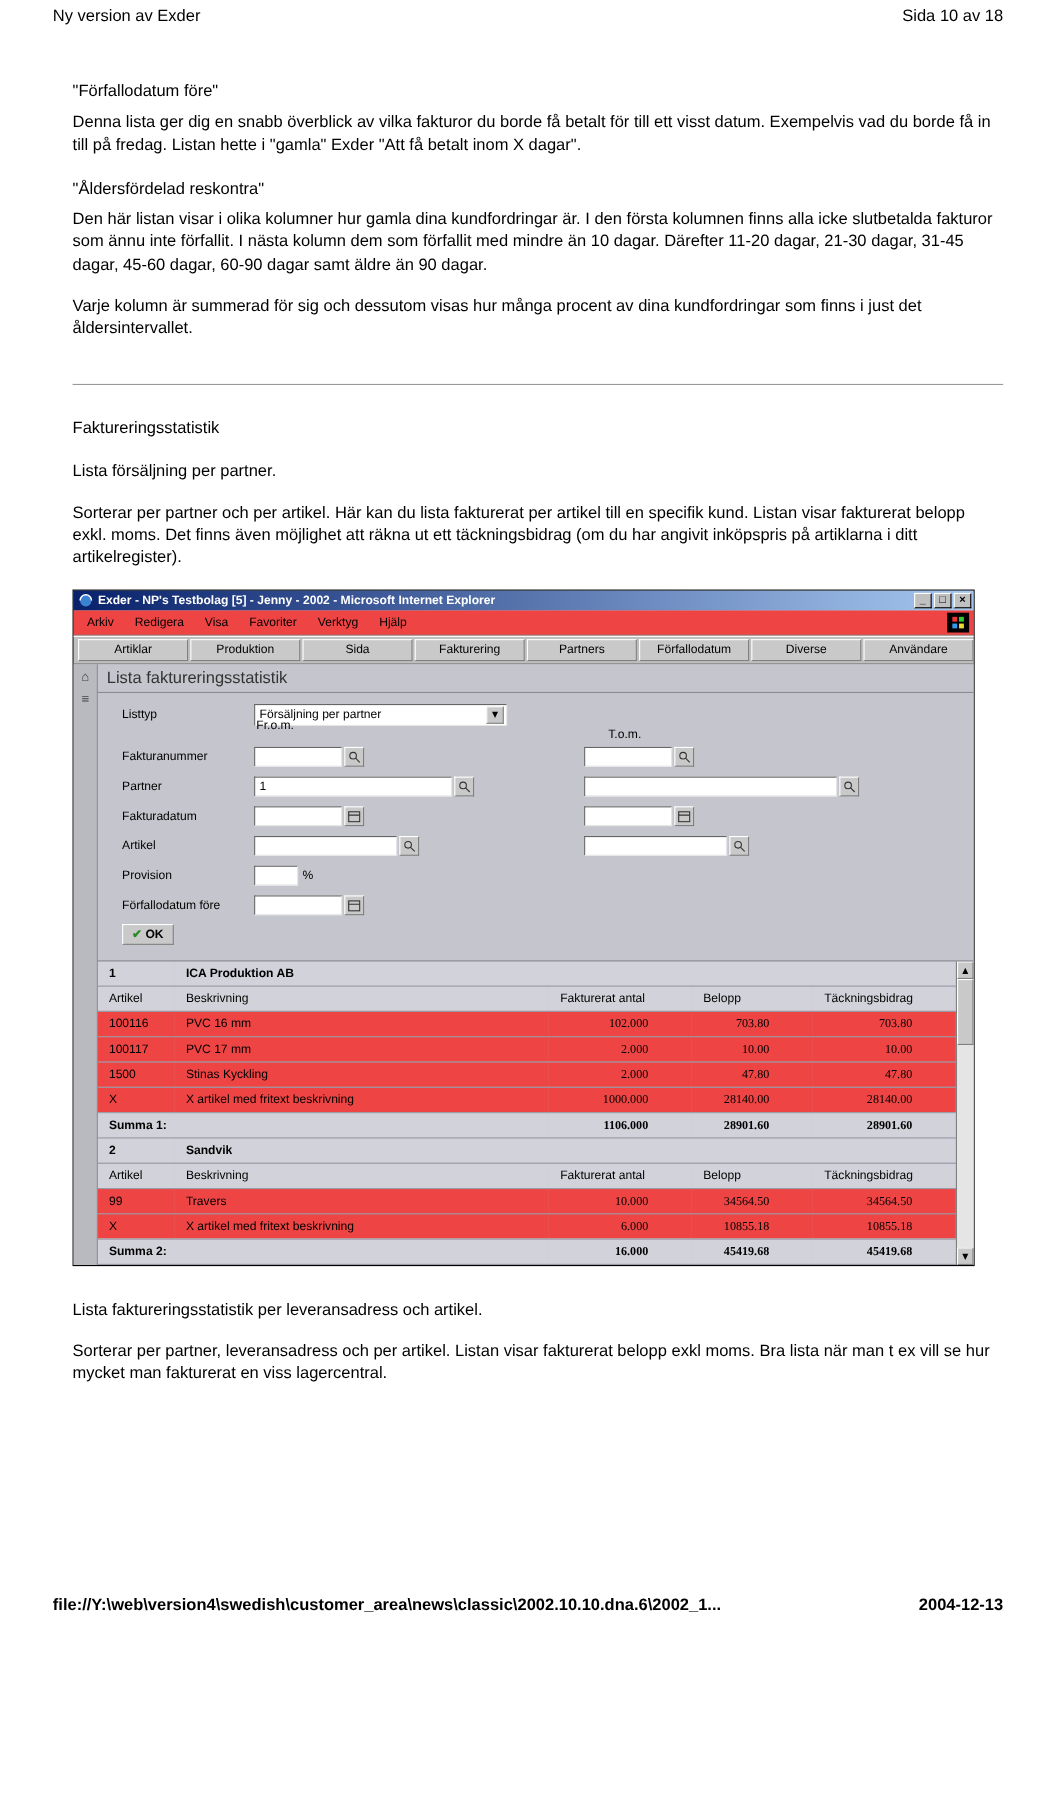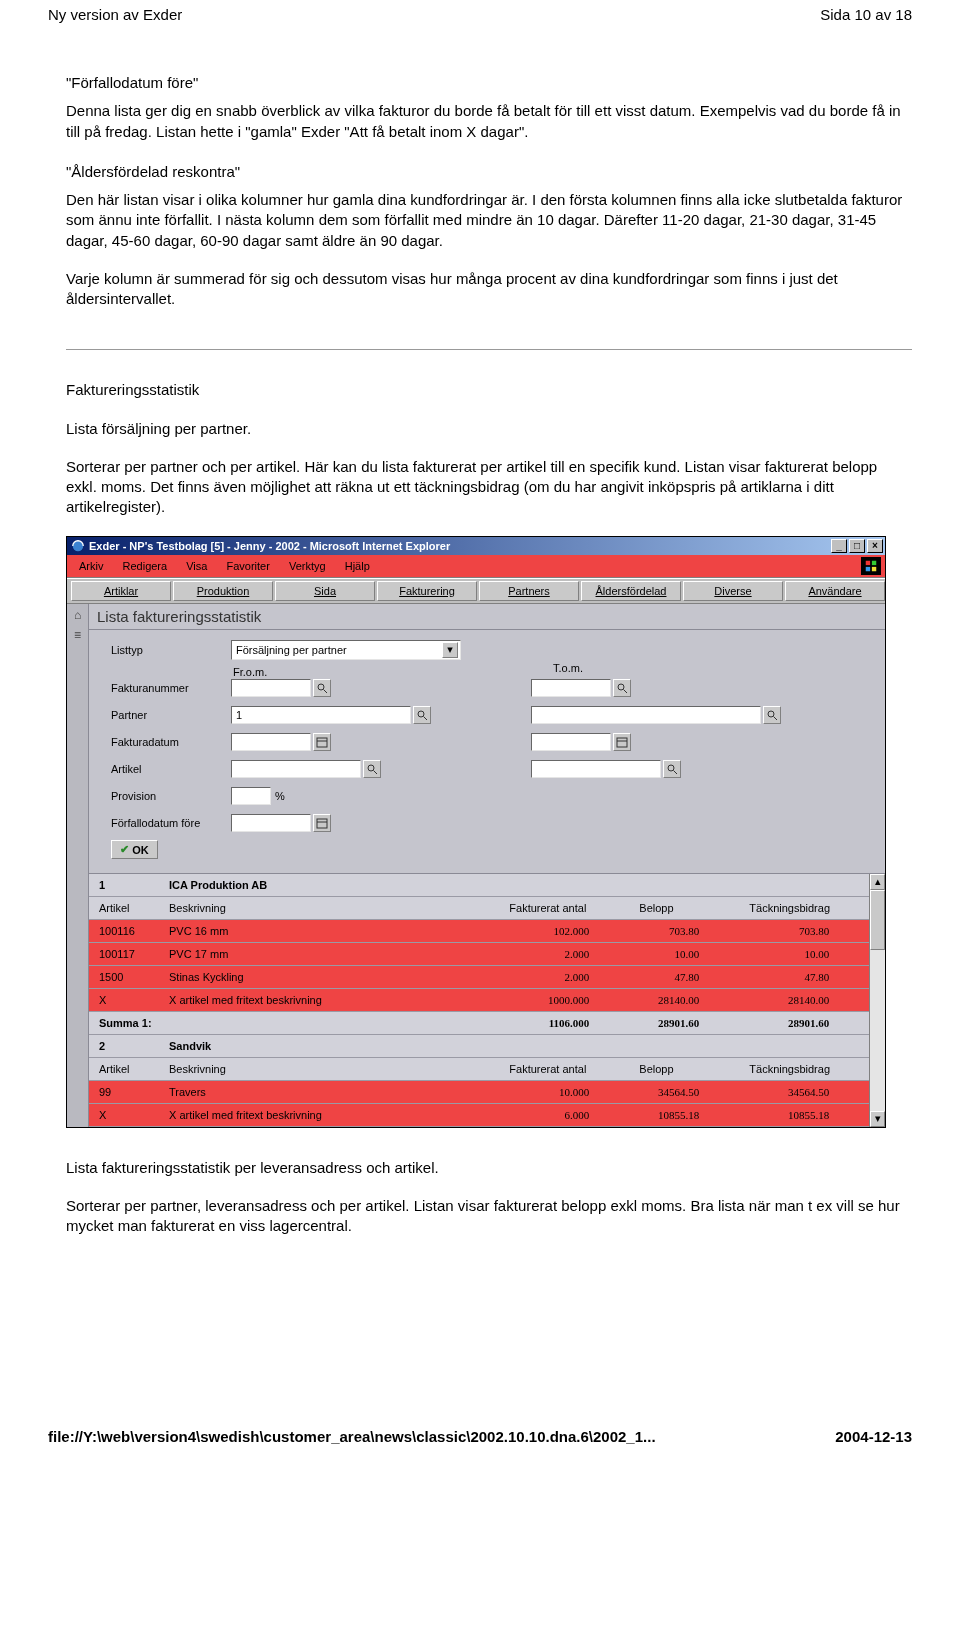--- a/index.html
+++ b/index.html
@@ -58,39 +58,39 @@
 
   .toolbar-row {
     display: flex; align-items: stretch; background: #bfbfbf; padding: 2px 0 2px 4px;
     border-top: 1px solid #fff; border-bottom: 1px solid #808080;
     gap: 2px;
   }
   .tbtn {
     flex: 1; background: #c9c9c9;
     border-top: 1px solid #fff; border-left: 1px solid #fff;
     border-right: 1px solid #808080; border-bottom: 1px solid #808080;
-    text-align: center; padding: 3px 0; font-size: 11px; text-decoration: underline;
+    text-align: center; padding: 3px 0; font-size: 11px;
   }
 
   .app-body { display: flex; background: #b9b9c0; }
   .leftbar {
     width: 22px; background: #b9b9c0;
     border-right: 1px solid #8a8a95;
     display: flex; flex-direction: column; align-items: center; gap: 6px; padding-top: 4px;
   }
   .leftbar span { font-size: 12px; color: #444; }
   .main-area { flex: 1; }
   .page-title {
     background: #c5c5cd; padding: 4px 8px; font-size: 15px; color: #333;
     border-bottom: 1px solid #8a8a95;
   }
   .form-pane { background: #c5c5cd; padding: 10px 10px 6px 22px; border-bottom: 1px solid #8a8a95; position: relative; }
   .frow { display: flex; align-items: center; margin-bottom: 7px; min-height: 20px; }
   .flabel { width: 120px; font-size: 11px; }
-  .hdr-from { position: absolute; left: 144px; top: 36px; font-size: 11px; }
+  .hdr-from { position: absolute; left: 144px; top: 24px; font-size: 11px; }
   .hdr-to   { position: absolute; left: 464px; top: 32px; font-size: 11px; }
   .finput {
     height: 18px; background: #fff; border-top: 1px solid #666; border-left: 1px solid #666;
     border-right: 1px solid #e5e5e5; border-bottom: 1px solid #e5e5e5;
     padding: 0 4px; font-size: 11px;
   }
   .icobtn {
     width: 18px; height: 18px; background: #c9c9c9;
     border-top: 1px solid #fff; border-left: 1px solid #fff;
     border-right: 1px solid #808080; border-bottom: 1px solid #808080;
@@ -208,21 +208,21 @@
             </svg>
         </div>
       </div>
 
       <div class="toolbar-row">
         <div class="tbtn">Artiklar</div>
         <div class="tbtn">Produktion</div>
         <div class="tbtn">Sida</div>
         <div class="tbtn">Fakturering</div>
         <div class="tbtn">Partners</div>
-        <div class="tbtn">Åldersfördelad</div>
+        <div class="tbtn">Förfallodatum</div>
         <div class="tbtn">Diverse</div>
         <div class="tbtn">Användare</div>
       </div>
 
       <div class="app-body">
         <div class="leftbar">
           <span>⌂</span>
           <span>≡</span>
         </div>
         <div class="main-area">
@@ -406,20 +406,26 @@
                     <td class="num">34564.50</td>
                     <td class="num">34564.50</td>
                   </tr>
                   <tr class="row">
                     <td>X</td>
                     <td>X artikel med fritext beskrivning</td>
                     <td class="num">6.000</td>
                     <td class="num">10855.18</td>
                     <td class="num">10855.18</td>
                   </tr>
+                  <tr class="sum">
+                    <td colspan="2">Summa 2:</td>
+                    <td class="num">16.000</td>
+                    <td class="num">45419.68</td>
+                    <td class="num">45419.68</td>
+                  </tr>
                 </tbody>
               </table>
             <div class="scrl">
               <div class="sbtn">▴</div>
               <div class="track">
                   <div class="thumb"></div>
                 </div>
               <div class="sbtn">▾</div>
             </div>
           </div>

